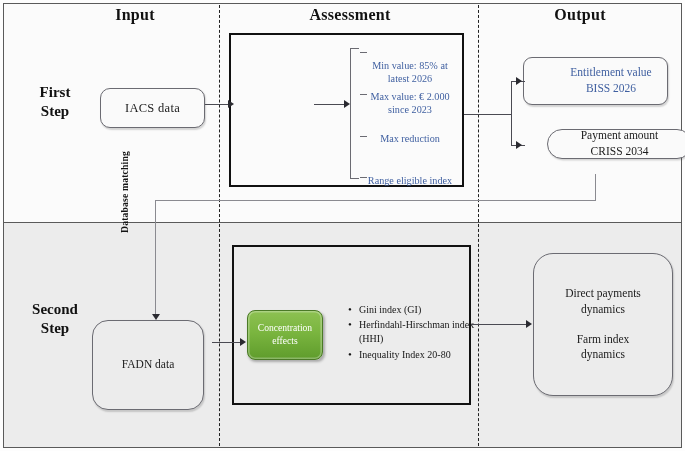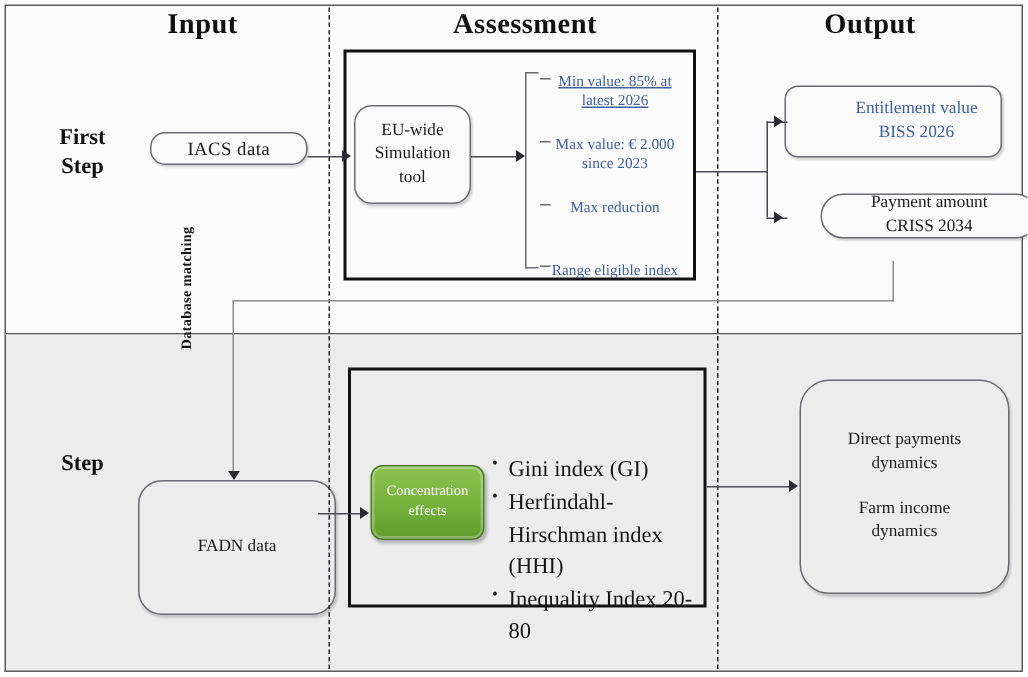--- a/index.html
+++ b/index.html
@@ -22,21 +22,21 @@
   .divider{
     position:absolute;width:0;
     border-left:1.6px dashed #222;
   }
   #div-a{left:219px;top:5px;height:441px;}
   #div-b{left:478px;top:5px;height:441px;}
 
   
   .col-head{
     position:absolute;top:6px;
-    font-weight:bold;font-size:19px;color:#111;
+    font-weight:bold;font-size:16px;color:#111;
     text-align:center;letter-spacing:.3px;
   }
   #head-input{left:60px;width:150px;}
   #head-assessment{left:240px;width:220px;}
   #head-output{left:495px;width:170px;}
 
   
   .step-label{
     position:absolute;left:10px;width:90px;
     text-align:center;font-weight:bold;font-size:15px;color:#111;
@@ -51,46 +51,46 @@
     border:1.1px solid #6b6b72;
     border-radius:10px;
     background:#fafafa;
     display:flex;align-items:center;justify-content:center;
     text-align:center;font-size:11.5px;color:#1b1b1b;
     line-height:1.35;
     box-shadow:1px 1.5px 1.5px rgba(0,0,0,.16);
   }
   .rbox.blue{color:#3f5fa0;padding-left:31px;}
 
-  #box-iacs{left:100px;top:88px;width:105px;height:22px;font-size:12.5px;letter-spacing:.3px;}
+  #box-iacs{left:100px;top:88px;width:105px;height:40px;font-size:12.5px;letter-spacing:.3px;}
   #box-eu{left:236px;top:70px;width:78px;height:66px;border-radius:12px;}
   #box-entitlement{left:523px;top:57px;width:145px;height:48px;border-radius:9px;}
   #box-payment{left:547px;top:129px;width:145px;height:30px;border-radius:19px;}
-  #box-fadn{left:92px;top:320px;width:132px;height:90px;border-radius:16px;background:#ececec;}
+  #box-fadn{left:92px;top:320px;width:112px;height:90px;border-radius:16px;background:#ececec;}
   #box-dynamics{left:533px;top:253px;width:140px;height:143px;border-radius:20px;background:#ececec;
                 flex-direction:column;gap:14px;}
 
   
   .thickbox{
     position:absolute;box-sizing:border-box;
     border:2.2px solid #111;
     background:transparent;
   }
   #thick-first{left:229px;top:33px;width:235px;height:154px;}
   #thick-second{left:232px;top:245px;width:239px;height:160px;background:#ececec;}
 
   
   #assess-list{
     position:absolute;left:360px;top:44px;width:100px;
     color:#3f5fa0;font-size:10.2px;line-height:1.25;
   }
   #assess-list .ali{
     position:absolute;width:100px;text-align:center;left:0;
   }
-  #assess-list .ali:nth-child(1){top:5px;text-decoration:underline;}
+  #assess-list .ali:nth-child(1){top:16px;}
   #assess-list .ali:nth-child(2){top:47px;}
   #assess-list .ali:nth-child(3){top:89px;}
   #assess-list .ali:nth-child(4){top:131px;}
 
   
   #bracket{
     position:absolute;left:350px;top:48px;width:9px;height:131px;
     border:1.3px solid #6b6b72;border-right:none;
     box-sizing:border-box;
   }
@@ -104,22 +104,22 @@
     border-radius:8px;
     border:1.2px solid #4b7a27;
     background:linear-gradient(180deg,#8dc152 0%,#7ab53f 45%,#5f9c2c 100%);
     display:flex;align-items:center;justify-content:center;
     text-align:center;color:#ffffff;font-size:9.6px;line-height:1.35;
     box-shadow:1.5px 2px 2.5px rgba(0,0,0,.28), inset 0 0 0 1.6px rgba(255,255,255,.28);
   }
 
   
   #bullets{
-    position:absolute;left:326px;top:303px;width:145px;
-    font-size:15px;color:#161616;line-height:1.42;
+    position:absolute;left:346px;top:303px;width:145px;
+    font-size:10px;color:#161616;line-height:1.42;
   }
   #bullets ul{margin:0;padding-left:13px;list-style:none;}
   #bullets li{position:relative;margin:0 0 1px 0;}
   #bullets li:before{
     content:"\2022";position:absolute;left:-11px;top:-1px;font-size:11px;color:#161616;
   }
 
   
   .ln{position:absolute;background:#4a4a52;}
   .lnh{height:1.2px;}
@@ -157,35 +157,29 @@
 
   <div class="col-head" id="head-input">Input</div>
   <div class="col-head" id="head-assessment">Assessment</div>
   <div class="col-head" id="head-output">Output</div>
 
   <div class="step-label" id="label-first">
     <div>First</div>
     <div>Step</div>
   </div>
   <div class="step-label" id="label-second">
+    <div>Second</div>
     <div>Step</div>
   </div>
 
   <div class="thickbox" id="thick-first"></div>
   <div class="thickbox" id="thick-second"></div>
 
   <div class="rbox" id="box-iacs">IACS  data</div>
 
-  <div class="rbox" id="box-eu">
-    <div>
-      <div>EU-wide</div>
-      <div>Simulation</div>
-      <div>tool</div>
-    </div>
-  </div>
 
   <div id="bracket">
     <div class="btick" id="bt1"></div>
     <div class="btick" id="bt2"></div>
     <div class="btick" id="bt3"></div>
     <div class="btick" id="bt4"></div>
   </div>
 
   <div id="assess-list">
     <div class="ali">
@@ -234,21 +228,21 @@
       <li>Inequality Index 20-80</li>
     </ul>
   </div>
 
   <div class="rbox" id="box-dynamics">
     <div>
       <div>Direct payments</div>
       <div>dynamics</div>
     </div>
     <div>
-      <div>Farm income</div>
+      <div>Farm index</div>
       <div>dynamics</div>
     </div>
   </div>
 
   <div class="divider" id="div-a"></div>
   <div class="divider" id="div-b"></div>
 
   <div class="ln lnh" style="left:205px;top:103.5px;width:26px;"></div>
   <div class="arrow" style="left:228px;top:100px;"></div>
 

